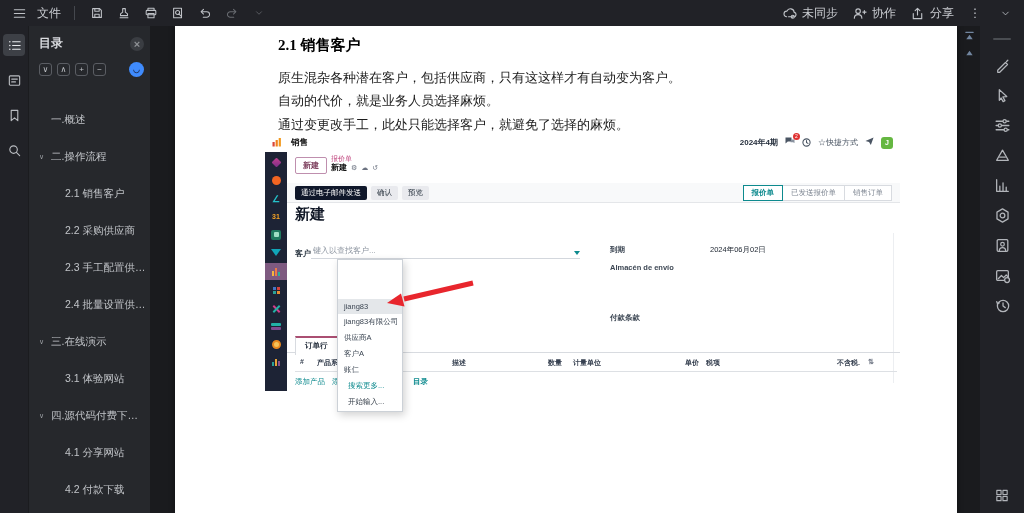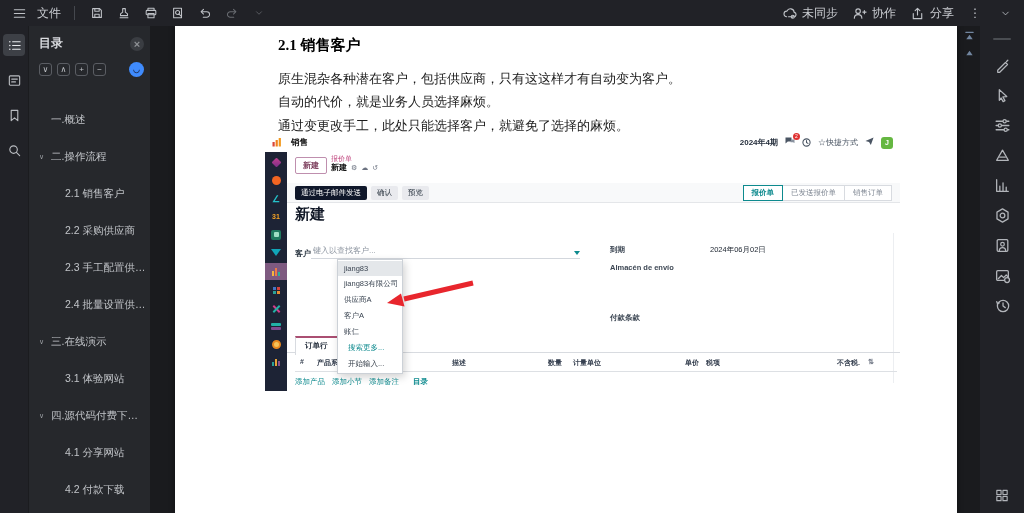--- a/index.html
+++ b/index.html
@@ -38,21 +38,21 @@
   .ti .chev { width:12px; color:#9b9ea3; font-size:7px; flex:none; }
   .ti.lv1 { padding-left:12px; }
   .ti.lv1c { padding-left:0; }
   .ti.lv2 { padding-left:26px; }
 
   
   .docarea { position:absolute; left:150px; top:26px; right:44px; bottom:0; background:#1a1b1e; }
   .gutter { position:absolute; right:5px; top:5px; display:flex; flex-direction:column; align-items:center; gap:7px; color:#7286a0; z-index:3; }
   .page { position:absolute; left:25px; top:0; width:782px; height:487px; background:#fff; box-shadow:0 0 6px rgba(0,0,0,.45); }
   .doc-h { margin:10px 0 0 103px; font-family:"Liberation Serif",serif; font-weight:bold; font-size:15px; color:#000; }
-  .doc-p { margin:12px 0 0 103px; width:620px; font-family:Liberation Sans, sans-serif; font-size:13px; line-height:1.8; color:#1c1c1c; }
+  .doc-p { margin:12px 0 0 103px; width:620px; font-family:Liberation Mono, monospace; font-size:13px; line-height:1.8; color:#1c1c1c; }
 
   
   .shot { position:absolute; left:90px; top:107px; width:635px; height:258px; font-size:8px; color:#374151; background:#fff; }
   .sh-top { position:absolute; left:0; top:0; right:0; height:19px; display:flex; align-items:center; gap:9px; padding:0 7px; }
   .sh-app { font-weight:bold; color:#111; font-size:8.5px; }
   .sh-menu { display:flex; gap:10px; color:#42505f; }
   .sh-right { margin-left:auto; display:flex; align-items:center; gap:7px; }
   .sh-period { font-weight:bold; color:#1f2937; }
   .chatwrap { position:relative; }
   .badge { position:absolute; top:-4px; right:-5px; min-width:7px; height:7px; border-radius:4px; background:#e03131; color:#fff; font-size:5px; line-height:7px; text-align:center; padding:0 1px; }
@@ -78,21 +78,21 @@
   .sh-cust .cl { font-weight:bold; margin-right:0; color:#2f3a45; }
   .sh-input { flex:1; border-bottom:1px solid #d3d7dd; color:#8d95a0; padding:0 10px 2px 2px; position:relative; }
   .dd-caret { position:absolute; right:0; bottom:3px; width:0; height:0; border-left:3px solid transparent; border-right:3px solid transparent; border-top:4px solid #0d8a8e; }
   .fr { position:absolute; left:345px; display:flex; font-size:7.5px; align-items:flex-start; }
   .fr .fl { width:100px; font-weight:bold; color:#3c4653; line-height:1.25; }
   .fr .fv { color:#202833; }
   .cbox { width:8px; height:8px; border:1px solid #b8bfc9; border-radius:1px; background:#fff; }
   .sh-vline { position:absolute; left:628px; top:100px; bottom:8px; width:1px; background:#eceef1; }
   .sh-dd { position:absolute; left:72px; top:126px; width:66px; background:#fff; border:1px solid #ccd1d7; box-shadow:2px 3px 8px rgba(0,0,0,.18); z-index:6; padding:1px 0; font-size:7.5px; color:#3c4653; }
   .dd-item { padding:3px 6px; white-space:nowrap; overflow:hidden; }
-  .dd-item.hl { background:#e4e7ea; }
+  .dd-item.hl { background:#e4e7ea;margin-top:38px; }
   .dd-more { color:#0d8a8e; padding:3px 6px 3px 10px; }
   .dd-type { padding:3px 6px 3px 10px; color:#39424d; }
   .arrow-ov { position:absolute; left:0; top:0; z-index:7; pointer-events:none; }
   .sh-tabs { position:absolute; left:30px; top:203px; display:flex; z-index:1; font-size:7.5px; }
   .sh-tab1 { background:#fff; border:1px solid #d8dbe0; border-top:2px solid #aa4f72; border-bottom:none; padding:3px 9px 4px; font-weight:bold; color:#1f2937; }
   .sh-tab2 { background:#f6f7f8; border:1px solid #d8dbe0; border-bottom:none; margin-left:3px; padding:4px 9px 3px; color:#4a5563; }
   .sh-tabline { position:absolute; left:22px; right:0; top:219px; height:1px; background:#d8dbe0; }
   .th { position:absolute; top:225px; font-size:7px; font-weight:bold; color:#374151; white-space:nowrap; }
   .sh-hline { position:absolute; left:30px; right:3px; top:238px; height:1px; background:#dde0e4; }
   .flink { position:absolute; top:244px; font-size:7.5px; color:#0d8a8e; white-space:nowrap; }

